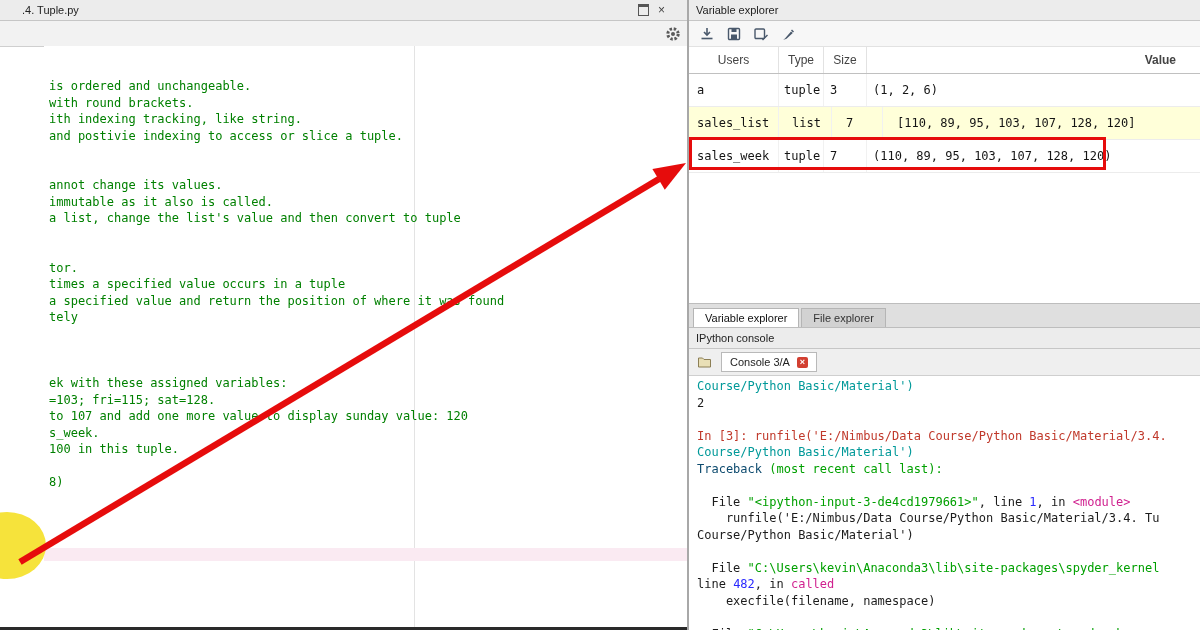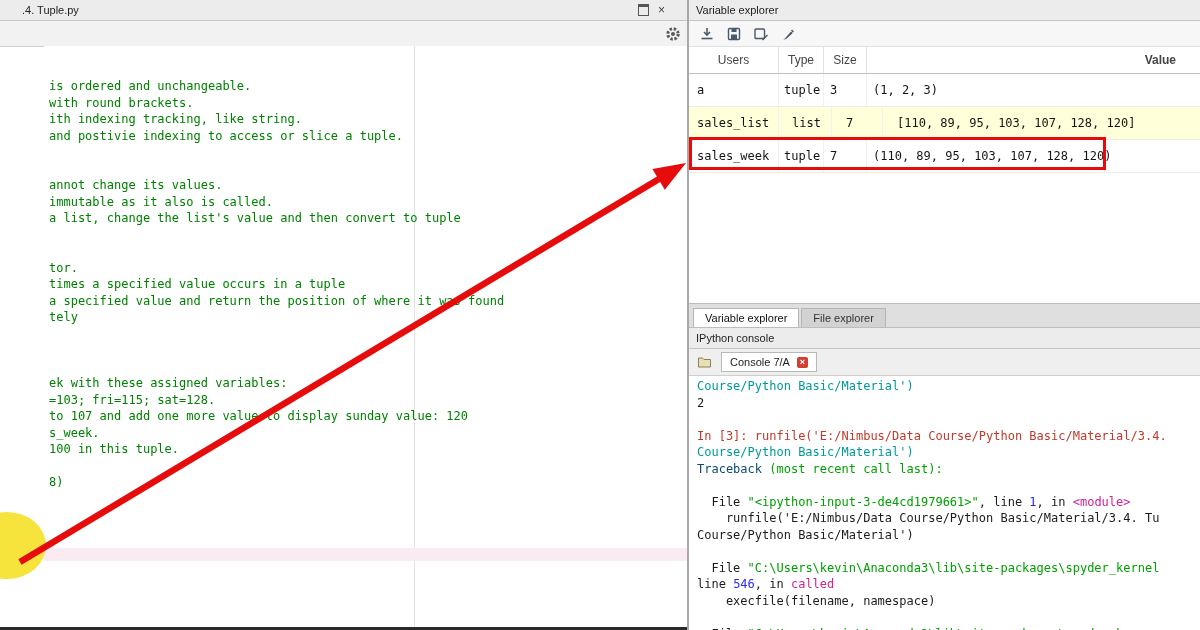--- a/index.html
+++ b/index.html
@@ -112,21 +112,21 @@
         <div class="h0">Users</div>
         <div class="h1">Type</div>
         <div class="h2">Size</div>
         <div class="h3">Value</div>
       </div>
     <div id="ve-rows">
         <div class="ve-row">
           <div class="r0">a</div>
           <div class="r1">tuple</div>
           <div class="r2">3</div>
-          <div class="r3">(1, 2, 3)</div>
+          <div class="r3">(1, 2, 6)</div>
         </div>
         <div class="ve-row" style="background: rgb(255, 255, 217); gap: 8px;">
           <div class="r0">sales_list</div>
           <div class="r1">list</div>
           <div class="r2">7</div>
           <div class="r3">[110, 89, 95, 103, 107, 128, 120]</div>
         </div>
         <div class="ve-row">
           <div class="r0">sales_week</div>
           <div class="r1">tuple</div>
@@ -146,39 +146,39 @@
     <span>IPython console</span>
   </div>
 
   <div class="con-tabs">
     <span class="tool-ico" style="width:15px;height:14px;">
       <svg width="15" height="14" viewBox="0 0 15 14">
         <path d="M1.5 3h4l1.5 1.5h6.5V12h-12z" fill="#e9dfb6" stroke="#8c7f55" stroke-width="1"></path>
       </svg>
     </span>
     <span class="con-tab">
-      <span>Console 7/A</span>
+      <span>Console 3/A</span>
       <span class="close-box">×</span>
     </span>
   </div>
 
   <div class="console" id="console-out">
       <div class="c-line"><span style="color: rgb(0, 153, 153);">Course/Python Basic/Material')</span></div>
       <div class="c-line"><span style="color: rgb(28, 28, 28);">2</span></div>
       <div class="c-line"></div>
       <div class="c-line"><span style="color: rgb(192, 57, 43);">In [3]: runfile('E:/Nimbus/Data Course/Python Basic/Material/3.4.</span></div>
       <div class="c-line"><span style="color: rgb(0, 153, 153);">Course/Python Basic/Material')</span></div>
       <div class="c-line"><span style="color: #0c4a6e;">Traceback </span><span style="color: rgb(0, 160, 0);">(most recent call last):</span></div>
       <div class="c-line"></div>
       <div class="c-line"><span style="color: rgb(28, 28, 28);">  File </span><span style="color: rgb(0, 160, 0);">"&lt;ipython-input-3-de4cd1979661&gt;"</span><span style="color: rgb(28, 28, 28);">, line </span><span style="color: rgb(41, 41, 255);">1</span><span style="color: rgb(28, 28, 28);">, in </span><span style="color: rgb(208, 33, 143);">&lt;module&gt;</span></div>
       <div class="c-line"><span style="color: rgb(28, 28, 28);">    runfile('E:/Nimbus/Data Course/Python Basic/Material/3.4. Tu</span></div>
       <div class="c-line"><span style="color: rgb(28, 28, 28);">Course/Python Basic/Material')</span></div>
       <div class="c-line"></div>
       <div class="c-line"><span style="color: rgb(28, 28, 28);">  File </span><span style="color: rgb(0, 160, 0);">"C:\Users\kevin\Anaconda3\lib\site-packages\spyder_kernel</span></div>
-      <div class="c-line"><span style="color: rgb(28, 28, 28);">line </span><span style="color: rgb(41, 41, 255);">546</span><span style="color: rgb(28, 28, 28);">, in </span><span style="color: rgb(208, 33, 143);">called</span></div>
+      <div class="c-line"><span style="color: rgb(28, 28, 28);">line </span><span style="color: rgb(41, 41, 255);">482</span><span style="color: rgb(28, 28, 28);">, in </span><span style="color: rgb(208, 33, 143);">called</span></div>
       <div class="c-line"><span style="color: rgb(28, 28, 28);">    execfile(filename, namespace)</span></div>
       <div class="c-line"></div>
       <div class="c-line"><span style="color: rgb(28, 28, 28);">  File </span><span style="color: rgb(0, 160, 0);">"C:\Users\kevin\Anaconda3\lib\site-packages\spyder_ke</span></div>
     </div>
 </div>
 
 <div class="yellow-circle"></div>
 <svg class="overlay" width="1200" height="630" viewBox="0 0 1200 630">
   <line class="annot-stroke" x1="20" y1="562" x2="659" y2="179" stroke="#e60c0c" stroke-width="6.5"></line>
   <polygon class="annot-fill" points="686,163 664.8,189.7 652.4,169.1" fill="#e60c0c"></polygon>

